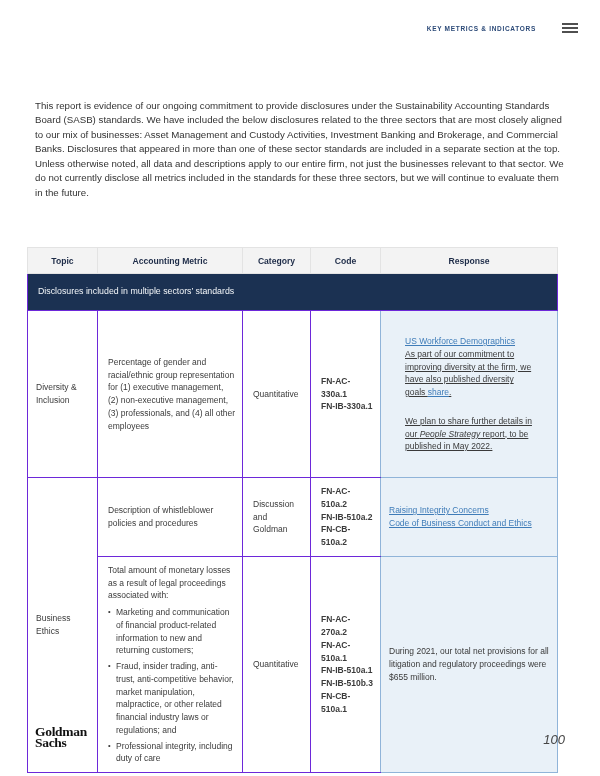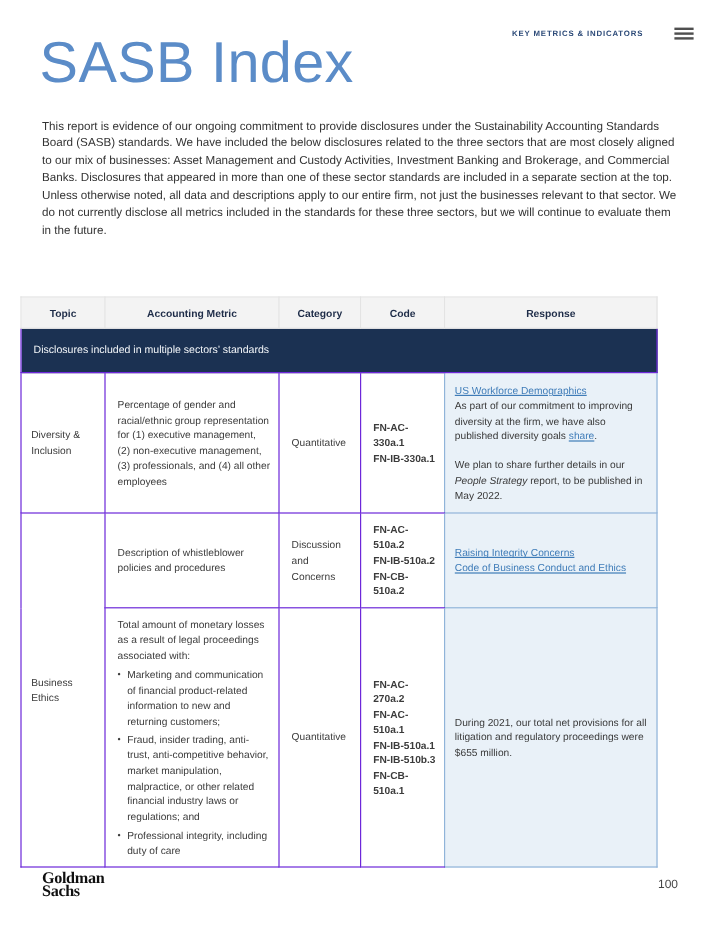--- a/index.html
+++ b/index.html
@@ -21,21 +21,21 @@
   }
 
   
   .intro {
     position:absolute; top:99px; left:35px; width:531px; margin:0;
     font-size:9.7px; line-height:14.45px; color:#333333;
   }
 
   
   .sasb-table {
-    position:absolute; top:247px; left:17px; width:530px;
+    position:absolute; top:247px; left:27px; width:530px;
     border-collapse:collapse; table-layout:fixed; font-size:8.5px; color:#3b3b3b;
   }
   .sasb-table th {
     background:#f3f3f3; border:1px solid #e3e3e3; height:25px;
     font-size:8.6px; font-weight:bold; color:#1e2c48; text-align:center; padding:0 2px;
   }
   .section-row td {
     background:#1b3152; color:#f4f7fa; border:none;
     font-size:8.8px; height:22px; padding:0 8px; vertical-align:middle;
   }
@@ -46,55 +46,54 @@
   .row-1 { height:108px; }
   .row-2 { height:70px; }
   .row-3 { height:215px; }
   td.topic { padding-left:8px; }
   td.code { border-right-color:#90b4d9; }
   td.code div { margin:0;font-weight:bold; }
   td.code .narrow { max-width:40px; }
   td.response {
     background:#e9f1f8; border:1px solid #90b4d9; padding:8px 8px; color:#3a3a3a;
   }
-  td.response p { margin:0; }
+  td.response p { margin:16px;text-decoration:underline; }
   td.response p + p { margin-top:11px; }
   a.rlink { color:#3f7cb8; text-decoration:underline; cursor:pointer; }
   .italic { font-style:italic; }
 
   .bullets { margin:4px 0 0 0; padding:0; list-style:none; }
   .bullets li { position:relative; padding-left:8px; margin-top:3px; }
   .bullets li::before { content:"\2022"; position:absolute; left:0; top:0; font-size:7.5px; color:#3b3b3b; }
 
   
   .footer { position:absolute; top:726px; left:35px; width:530px; display:flex; align-items:flex-start; }
   .logo {
     font-family:"Liberation Serif", serif; font-weight:bold; font-size:13.5px;
     line-height:11px; letter-spacing:-0.3px; color:#101010;
   }
   .footer-text { margin-left:13px; padding-top:0px; }
   .report-title { font-size:8px; font-weight:bold; color:#222222; }
   .breadcrumb { font-size:8px; color:#555555; margin-top:4px; }
-  .page-num { margin-left:auto; font-size:10px; color:#454545; padding-top:6px; }
+  .page-num { margin-left:auto; font-size:13px; color:#454545; padding-top:6px;font-style:italic; }
 </style>
 </head>
 <body>
 
 <div class="page">
 
   <div class="top-bar">
     <span class="section-label">KEY METRICS &amp; INDICATORS</span>
     <span class="hamburger">
       <span></span>
       <span></span>
       <span></span>
     </span>
   </div>
 
-  <h1 class="title">SASB Index</h1>
 
   <p class="intro">This report is evidence of our ongoing commitment to provide disclosures under the Sustainability Accounting Standards Board (SASB) standards. We have included the below disclosures related to the three sectors that are most closely aligned to our mix of businesses: Asset Management and Custody Activities, Investment Banking and Brokerage, and Commercial Banks. Disclosures that appeared in more than one of these sector standards are included in a separate section at the top. Unless otherwise noted, all data and descriptions apply to our entire firm, not just the businesses relevant to that sector. We do not currently disclose all metrics included in the standards for these three sectors, but we will continue to evaluate them in the future.</p>
 
   <table class="sasb-table">
     <colgroup>
       <col style="width:70px">
         <col style="width:145px">
         <col style="width:68px">
         <col style="width:70px">
         <col style="width:177px">
@@ -125,21 +124,21 @@
           <p><a class="rlink">US Workforce Demographics</a><br>
             <span>As part of our commitment to improving diversity at the firm, we have also published diversity goals </span><a class="rlink">share</a><span>.</span>
           </p>
           <p><span>We plan to share further details in our </span><span class="italic">People Strategy</span><span> report, to be published in May 2022.</span></p>
         </td>
       </tr>
 
       <tr class="row-2">
         <td class="topic" rowspan="2">Business Ethics</td>
         <td class="metric">Description of whistleblower policies and procedures</td>
-        <td class="category">Discussion and Concerns</td>
+        <td class="category">Discussion and Goldman</td>
         <td class="code">
           <div class="code-line">FN-AC-510a.2</div>
           <div class="code-line">FN-IB-510a.2</div>
           <div class="code-line">FN-CB-510a.2</div>
         </td>
         <td class="response">
           <a class="rlink">Raising Integrity Concerns</a><br>
           <a class="rlink">Code of Business Conduct and Ethics</a>
         </td>
       </tr>

